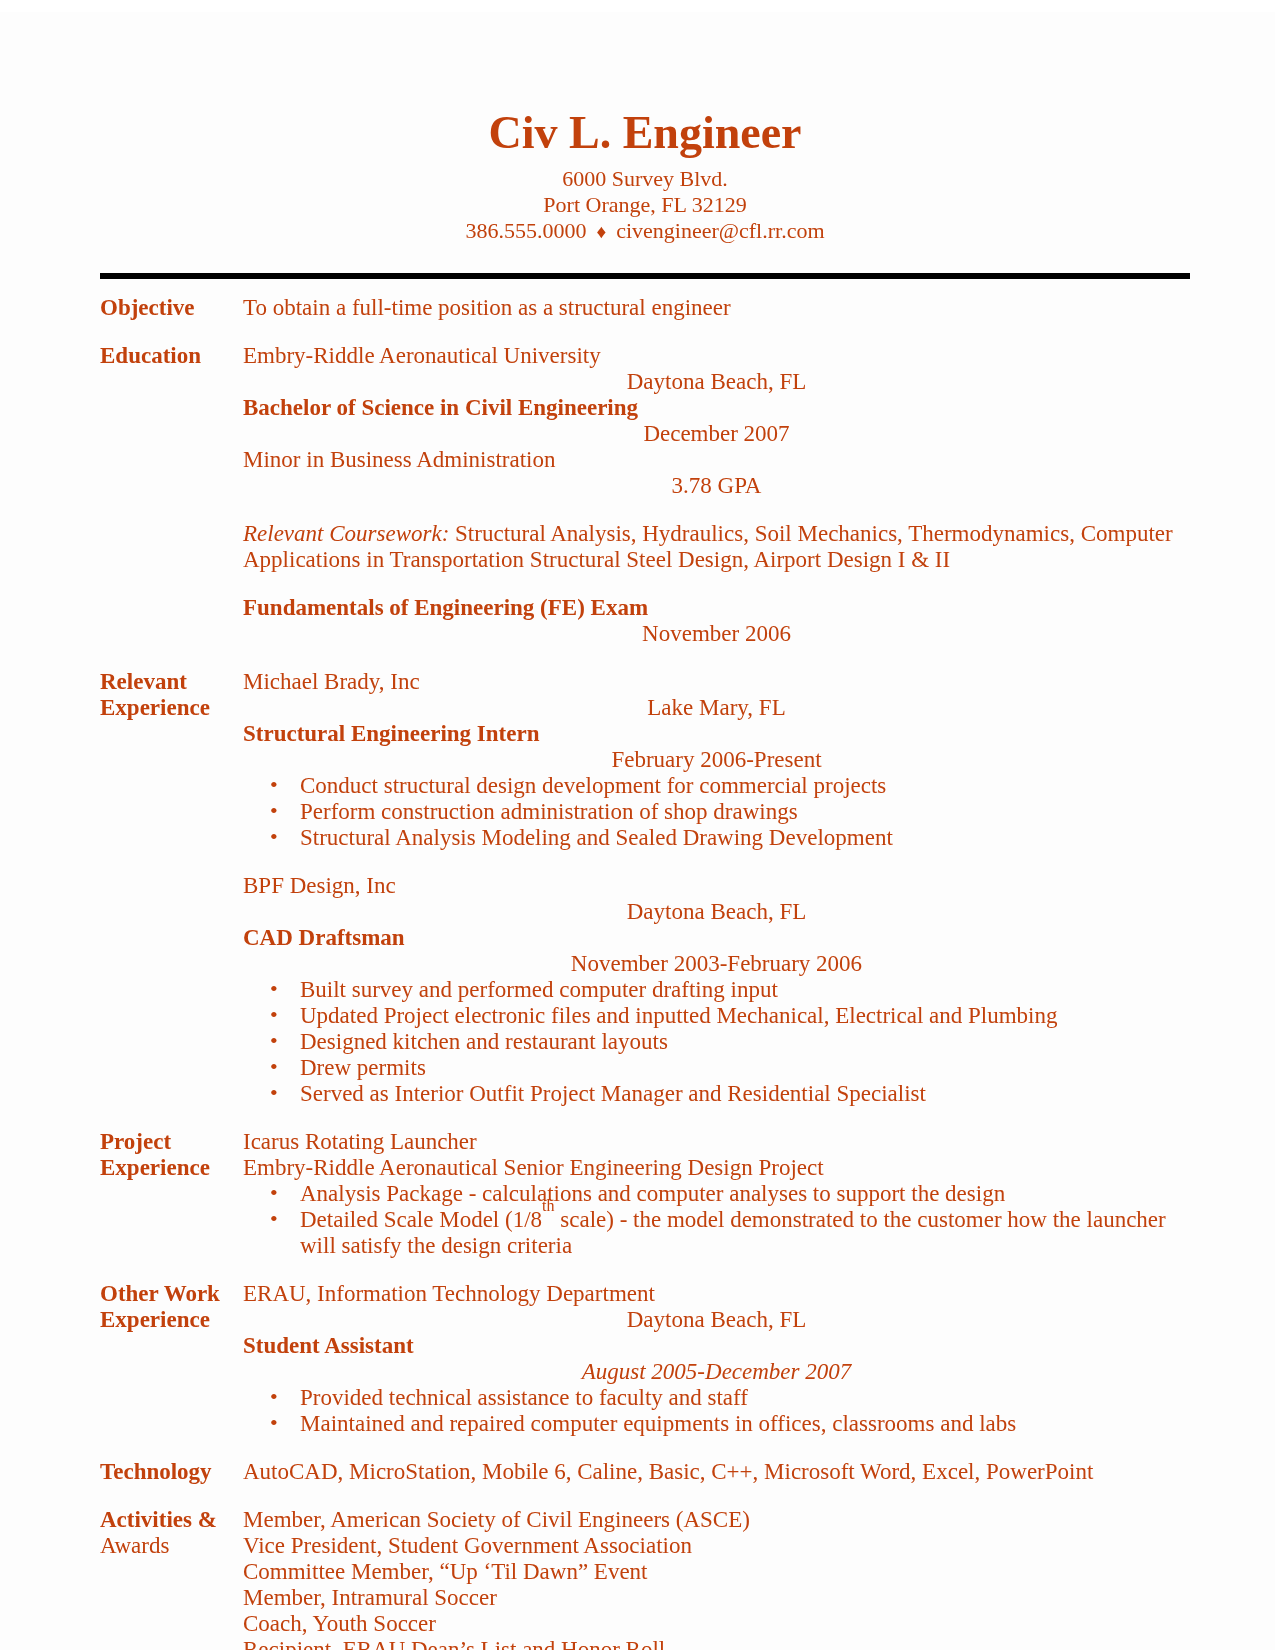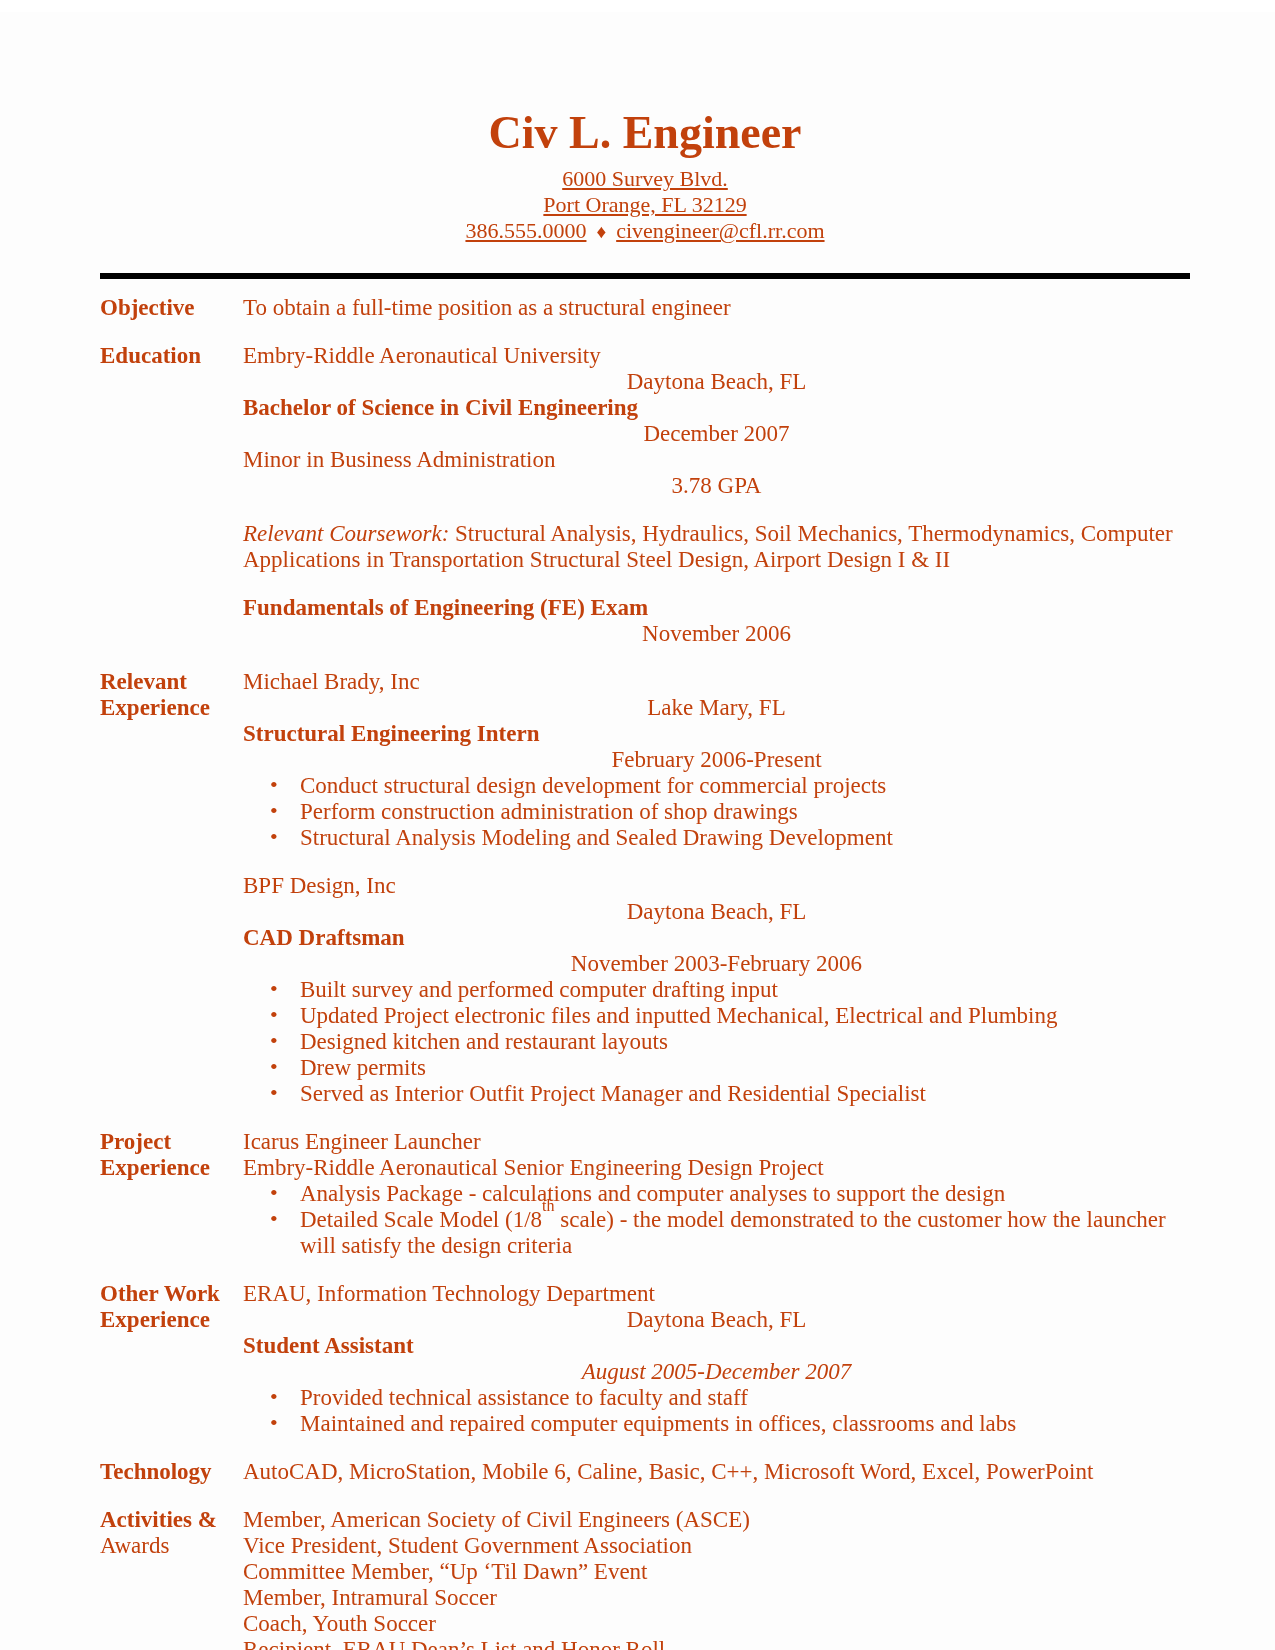--- a/index.html
+++ b/index.html
@@ -9,21 +9,21 @@
     background:#fdfdfd;
     color:#c2410c;
     font-family:"Liberation Serif", serif;
     font-size:23px; line-height:26px;
     padding:96px 85px 0 100px;
     position:relative;
     margin:12px auto;
   }
   .header-block { text-align:center; }
   .resume-name { font-size:46px; line-height:50px; font-weight:bold; }
-  .addr-block { margin-top:8px; font-size:22px; line-height:26px;text-decoration:underline; }
+  .addr-block { margin-top:8px; font-size:22px; line-height:26px; }
   .addr-line { display:block; }
   .contact-line { display:block; }
   .sep-icon { display:inline-block; padding:0 10px; font-size:19px; }
   .rule { height:6px; background:#000; margin-top:28px; }
   .section { display:flex; margin-top:22px; }
   .section.first { margin-top:16px; }
   .section-label { width:143px; flex:none; font-weight:bold; }
   .section-label .lbl-line { display:block; }
   .section-label .normal { font-weight:normal; }
   .section-body { flex:1; min-width:0; }
@@ -136,21 +136,21 @@
 
     </div>
   </div>
 
   <div class="section">
     <div class="section-label">
       <span class="lbl-line">Project</span>
       <span class="lbl-line">Experience</span>
     </div>
     <div class="section-body">
-      <div>Icarus Engineer Launcher</div>
+      <div>Icarus Rotating Launcher</div>
       <div>Embry-Riddle Aeronautical Senior Engineering Design Project</div>
       <ul class="bullets">
         <li>Analysis Package - calculations and computer analyses to support the design</li>
         <li><span>Detailed Scale Model (1/8</span><sup class="ord">th</sup><span> scale) - the model demonstrated to the customer how the launcher will satisfy the design criteria</span></li>
       </ul>
     </div>
   </div>
 
   <div class="section">
     <div class="section-label">

